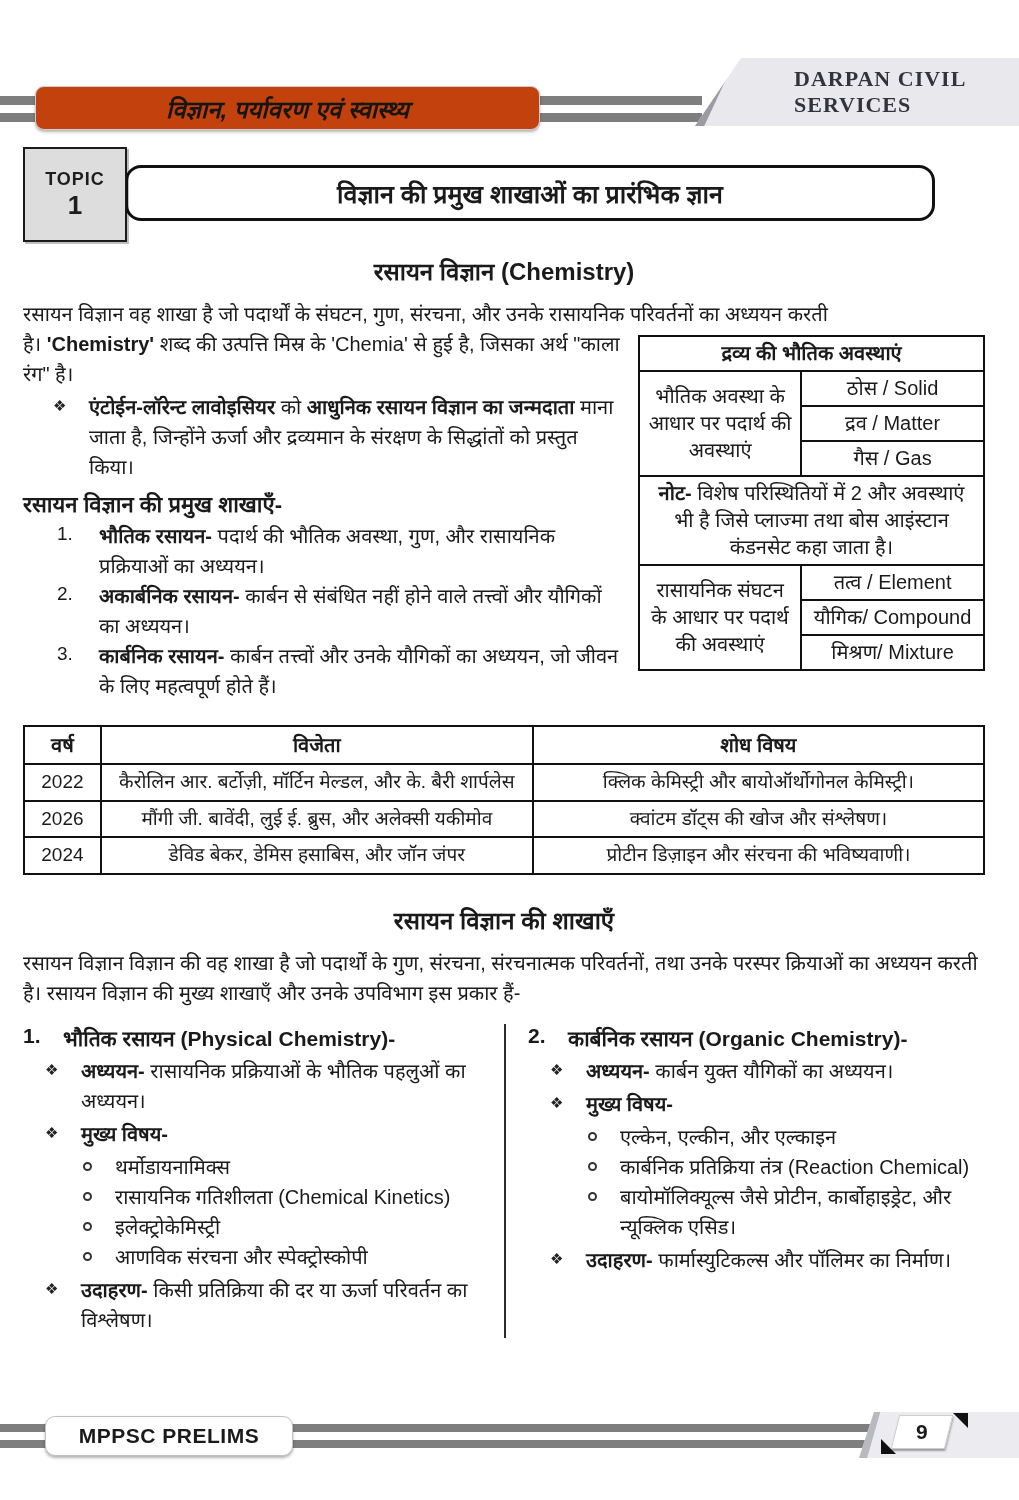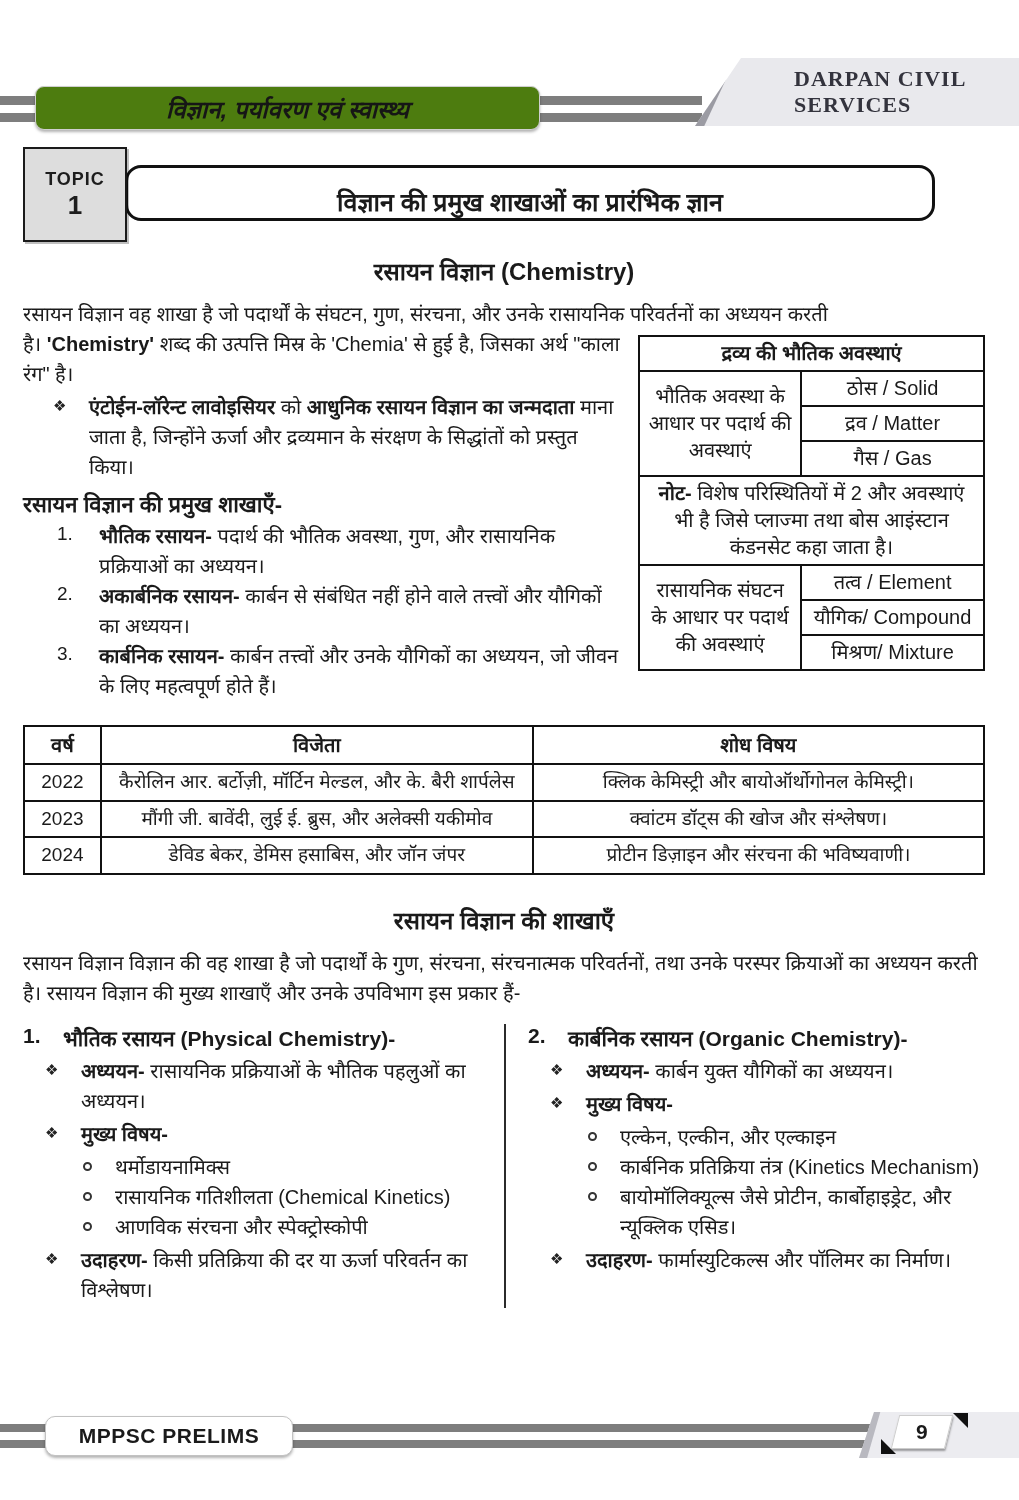--- a/index.html
+++ b/index.html
@@ -4,39 +4,39 @@
 <style>
   * { margin:0; padding:0; box-sizing:border-box; }
   html,body { background:#ffffff; }
   body { font-family:"Liberation Sans", sans-serif; color:#1a1a1a; }
   .page { position:relative; width:1019px; height:1500px; background:#fff; overflow:hidden; margin:0 auto; }
 
   
   .hdr-stripes { position:absolute; left:0; top:96px; width:702px; height:26px; }
   .hdr-stripes::before, .hdr-stripes::after { content:""; position:absolute; left:0; right:0; height:9px; background:#7e7e7e; }
   .hdr-stripes::before { top:0; } .hdr-stripes::after { bottom:0; }
-  .hdr-pill { position:absolute; left:35px; top:86px; width:505px; height:44px; background:#4d7c0f;
+  .hdr-pill { position:absolute; left:35px; top:86px; width:505px; height:44px; background:#c2410c;
     border:1px solid #cfcfcf; border-radius:9px; box-shadow:0 2px 3px rgba(0,0,0,.3);
     display:flex; align-items:center; justify-content:center;
     font-size:24px; font-weight:bold; font-style:italic; color:#161616; }
   .hdr-banner { position:absolute; right:0; top:58px; width:330px; height:68px; background:#e9e9ed;
     clip-path:polygon(52px 0, 100% 0, 100% 100%, 6px 100%); }
   .hdr-banner::before { content:""; position:absolute; left:18px; top:-8px; width:13px; height:120%;
     background:#9b9ba3; transform:rotate(25deg); }
   .hdr-banner span { position:absolute; left:105px; top:0; height:100%; display:flex; align-items:center;
     font-family:"Liberation Serif", serif; font-weight:bold; font-size:22px; letter-spacing:1px; color:#33333d; }
 
   
   .topic-box { position:absolute; left:23px; top:147px; width:104px; height:95px; background:#dddddd;
     border:2px solid #1a1a1a; box-shadow:2px 2px 0 rgba(0,0,0,.25);
     display:flex; flex-direction:column; align-items:center; justify-content:center; z-index:2; }
   .topic-box .t1 { font-size:18px; font-weight:800; letter-spacing:1px; color:#1d1d1d; }
   .topic-box .t2 { font-size:26px; font-weight:800; color:#1d1d1d; }
   .topic-title { position:absolute; left:125px; top:165px; width:810px; height:56px; background:#fff;
-    border:3px solid #111; border-radius:16px; display:flex; align-items:flex-end; justify-content:center;
+    border:3px solid #111; border-radius:16px; display:flex; align-items:center; justify-content:center;
     font-size:25px; font-weight:bold; z-index:1; }
 
   
   .content { position:absolute; left:23px; right:34px; top:254px; }
   .h-center { text-align:center; font-size:24px; font-weight:bold; margin-bottom:12px; }
   .body-text { font-size:20px; line-height:1.5; }
   .bold { font-weight:bold; }
 
   table.states { float:right; width:347px; margin:6px 0 10px 16px; border-collapse:collapse;
     font-size:20px; text-align:center;padding-left:26px; }
@@ -183,21 +183,21 @@
         <td class="c-year">वर्ष</td>
         <td class="c-win">विजेता</td>
         <td class="c-top">शोध विषय</td>
       </tr>
       <tr>
         <td>2022</td>
         <td>कैरोलिन आर. बर्टोज़ी, मॉर्टिन मेल्डल, और के. बैरी शार्पलेस</td>
         <td>क्लिक केमिस्ट्री और बायोऑर्थोगोनल केमिस्ट्री।</td>
       </tr>
       <tr>
-        <td>2023</td>
+        <td>2026</td>
         <td>मौंगी जी. बावेंदी, लुई ई. ब्रुस, और अलेक्सी यकीमोव</td>
         <td>क्वांटम डॉट्स की खोज और संश्लेषण।</td>
       </tr>
       <tr>
         <td>2024</td>
         <td>डेविड बेकर, डेमिस हसाबिस, और जॉन जंपर</td>
         <td>प्रोटीन डिज़ाइन और संरचना की भविष्यवाणी।</td>
       </tr>
     </tbody>
       </table>
@@ -229,20 +229,26 @@
         <div class="sub">
           <span class="omark">
               <i></i>
             </span>
           <span class="stext">रासायनिक गतिशीलता (Chemical Kinetics)</span>
         </div>
         <div class="sub">
           <span class="omark">
               <i></i>
             </span>
+          <span class="stext">इलेक्ट्रोकेमिस्ट्री</span>
+        </div>
+        <div class="sub">
+          <span class="omark">
+              <i></i>
+            </span>
           <span class="stext">आणविक संरचना और स्पेक्ट्रोस्कोपी</span>
         </div>
         <div class="bullet">
           <span class="marker">❖</span>
           <span class="btext"><span class="bold">उदाहरण-</span><span> किसी प्रतिक्रिया की दर या ऊर्जा परिवर्तन का विश्लेषण।</span></span>
         </div>
       </div>
 
       <div class="col right">
         <div class="col-head">
@@ -260,21 +266,21 @@
         <div class="sub">
           <span class="omark">
               <i></i>
             </span>
           <span class="stext">एल्केन, एल्कीन, और एल्काइन</span>
         </div>
         <div class="sub">
           <span class="omark">
               <i></i>
             </span>
-          <span class="stext">कार्बनिक प्रतिक्रिया तंत्र (Kinetics Mechanism)</span>
+          <span class="stext">कार्बनिक प्रतिक्रिया तंत्र (Reaction Chemical)</span>
         </div>
         <div class="sub">
           <span class="omark">
               <i></i>
             </span>
           <span class="stext">बायोमॉलिक्यूल्स जैसे प्रोटीन, कार्बोहाइड्रेट, और न्यूक्लिक एसिड।</span>
         </div>
         <div class="bullet">
           <span class="marker">❖</span>
           <span class="btext"><span class="bold">उदाहरण-</span><span> फार्मास्युटिकल्स और पॉलिमर का निर्माण।</span></span>

